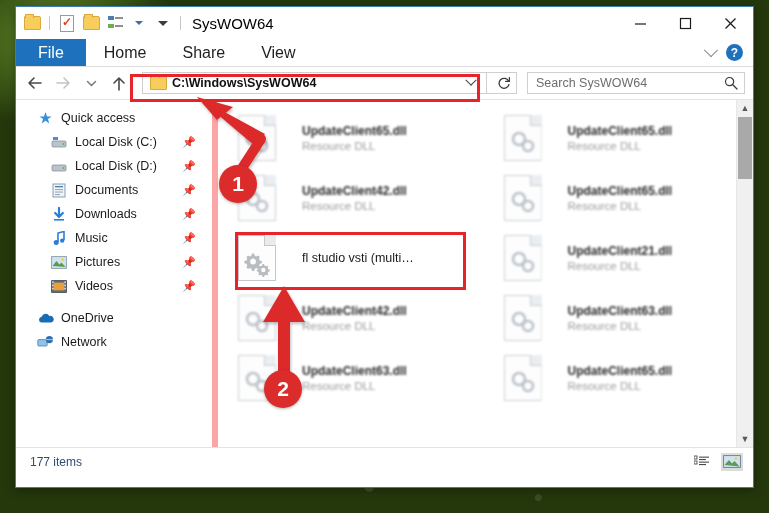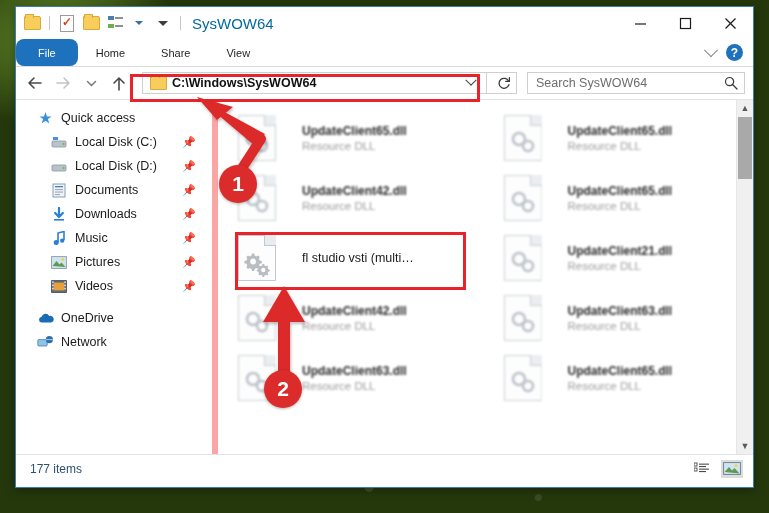--- a/index.html
+++ b/index.html
@@ -87,42 +87,42 @@
   .props-ico i:nth-child(4){background:#8f8f8f;height:2px;margin-top:1px;}
   .caret-sm {
     width:0;height:0;border-left:4px solid transparent;border-right:4px solid transparent;
     border-top:4px solid #3a6ea5;
   }
   .caret-dk {
     width:0;height:0;border-left:5px solid transparent;border-right:5px solid transparent;
     border-top:5px solid #3c3c3c;
   }
   .wtitle {
-    font-size: 15px; color: #0369a1; margin-left: 8px; white-space: nowrap; text-align: right;
+    font-size: 15px; color: #000000; margin-left: 8px; white-space: nowrap; text-align: right;
   }
   .wincontrols {
     position:absolute; right:0; top:0; height:32px; display:flex;
   }
   .wc {
     width: 45px; height: 32px; display:flex;align-items:center;justify-content:center;
     font-size:15px; color:#1b1b1b;
   }
   .wc svg { display:block; }
 
   
   .ribbon {
     height: 27px; flex:none;
     background:#ffffff;
     display:flex; align-items:stretch;
     border-bottom:1px solid #dcdcdc;
     position: relative;
   }
   .tab {
     padding: 0 18px; display:flex; align-items:center;
-    font-size: 11px; color:#1f1f1f;border-radius:8px;
+    font-size: 16px; color:#1f1f1f;
   }
   .tab.file { background:#1e71bd; color:#fff; padding:0 22px; }
   .ribbon-right { margin-left:auto; display:flex; align-items:center; gap:10px; padding-right:10px; }
   .chev-dn { width:9px;height:9px;border-right:1.6px solid #8a8a8a;border-bottom:1.6px solid #8a8a8a;transform:rotate(45deg) translate(-2px,-2px); }
   .help-ico {
     width:17px;height:17px;border-radius:50%;background:#1e71bd;color:#fff;
     font-size:12px;font-weight:bold;display:flex;align-items:center;justify-content:center;
   }
 
   
@@ -218,21 +218,21 @@
   .vs-arrow {
     height:16px;display:flex;align-items:center;justify-content:center;color:#5a5a5a;font-size:9px;
   }
   .vs-thumb {
     position:absolute; left:1px; right:1px; top:17px; height:62px; background:#a9a9a9;
   }
 
   
   .statusbar {
     height: 27px; flex:none; background:#fff; border-top:1px solid #e3e3e3;
-    display:flex; align-items:center; padding: 0 10px 5px 14px;
+    display:flex; align-items:center; padding: 0 10px 12px 14px;
     font-size:12px; color:#2f4f72;
   }
   .viewbtns { margin-left:auto; display:flex; align-items:center; gap:8px; }
   .vb { width:22px;height:18px;display:flex;align-items:center;justify-content:center; }
   .vb.active { background:#dcdcdc; }
 
   
   .anno { position:absolute; pointer-events:none; }
   .redbox {
     position:absolute; border:3px solid #e8242a; box-sizing:border-box;

